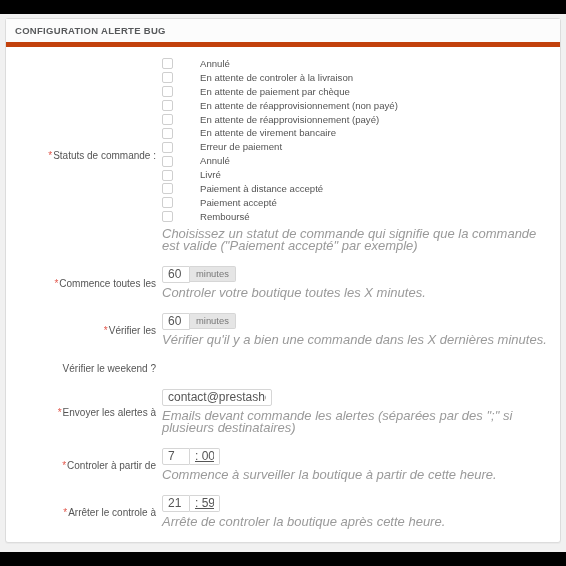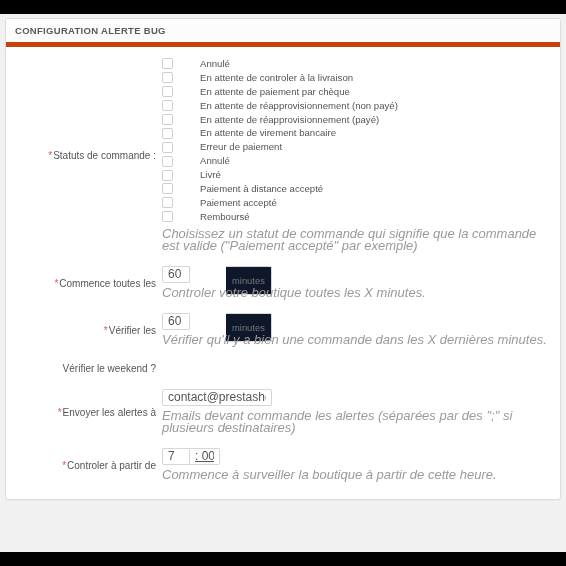--- a/index.html
+++ b/index.html
@@ -144,31 +144,30 @@
     height: 17px;
     outline: none;
     font-family: "Liberation Sans", sans-serif;
     border-radius: 2px 0 0 2px;
   }
   .inp.w-num { width: 28px; }
   .inp.w-email { width: 110px; border-radius: 2px; }
   .addon {
     border: 1px solid #d6d6d6;
     border-left: none;
-    background: #0f172a;
+    background: #e5e5e5;
     font-size: 9.4px;
     color: #777;
     padding: 0 6px;
     line-height: 15px;
-    height: 29px;
+    height: 16px;
     box-sizing: border-box;
     border-radius: 0 2px 2px 0;
     display: flex;
     align-items: center;
-    margin-left: 36px;
   }
   .inp.time-h { width: 28px; border-radius: 2px 0 0 2px; }
   .inp.time-m {
     width: 30px;
     border-left: none;
     border-radius: 0 2px 2px 0;
     text-decoration: underline;
   }
 </style>
 </head>
@@ -289,20 +288,32 @@
         </div>
         <div class="field">
           <div class="input-group">
             <input class="inp time-h" type="text" value="7" style="">
             <input class="inp time-m" type="text" value=": 00" style="">
           </div>
           <div class="hint">Commence à surveiller la boutique à partir de cette heure.</div>
         </div>
       </div>
 
+      <div class="form-row tight">
+        <div class="lbl">
+          <span class="req">*</span><span>Arrêter le controle à</span>
+        </div>
+        <div class="field">
+          <div class="input-group">
+            <input class="inp time-h" type="text" value="21" style="">
+            <input class="inp time-m" type="text" value=": 59" style="">
+          </div>
+          <div class="hint">Arrête de controler la boutique après cette heure.</div>
+        </div>
+      </div>
 
     </div>
 
   </div>
 
 </div>
 
 <div class="bottombar"></div>
 
 </body></html>

